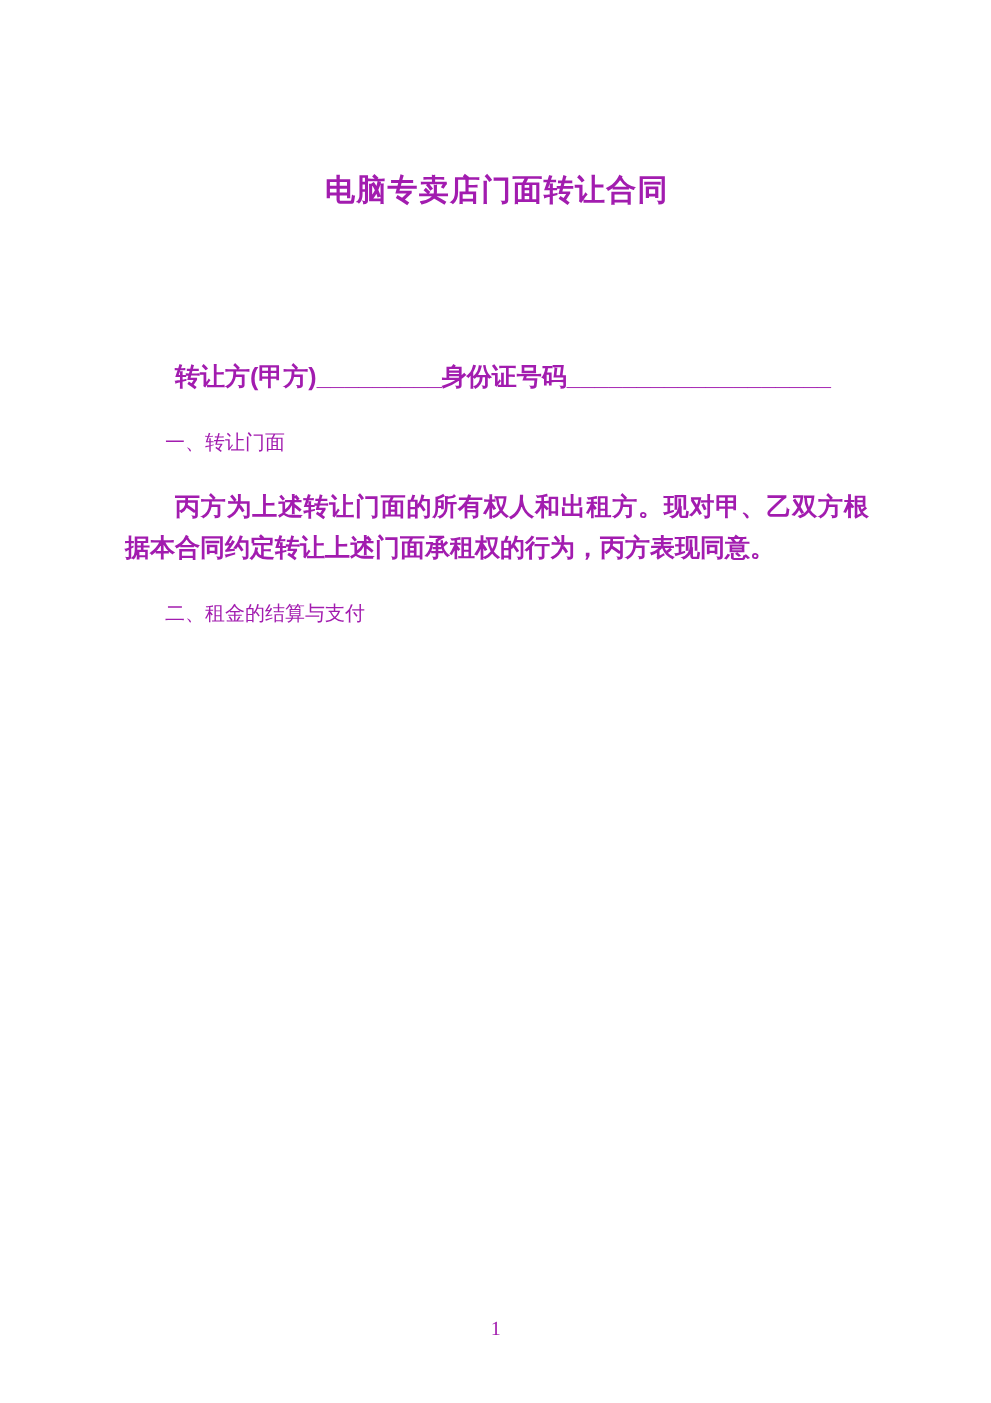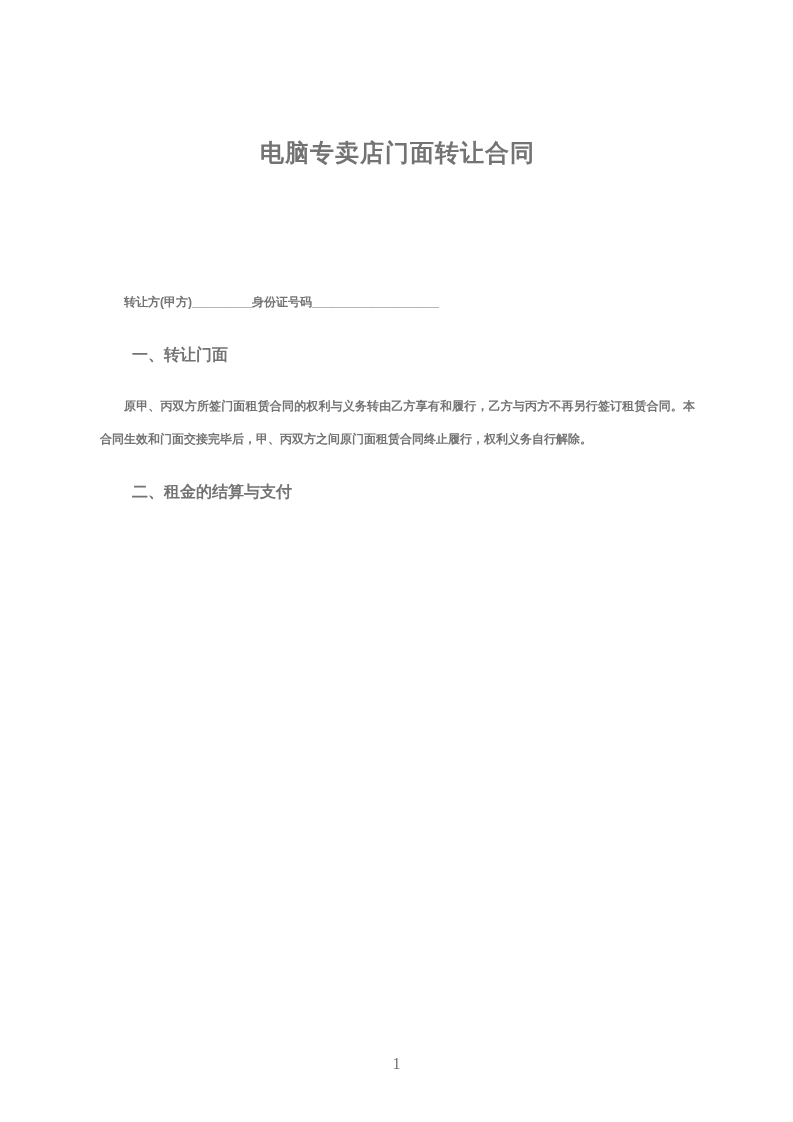--- a/index.html
+++ b/index.html
@@ -6,52 +6,52 @@
     margin: 0;
     padding: 0;
     background: #ffffff;
   }
   .page {
     position: relative;
     width: 793px;
     height: 1122px;
     margin: 0 auto;
     background: #ffffff;
-    color: #737373;
+    color: #a21caf;
     font-family: "Liberation Sans", "DejaVu Sans", sans-serif;
     font-weight: 700;
     overflow: hidden;
     box-sizing: border-box;
   }
   .content {
     padding: 138px 98px 0 100px;
     box-sizing: border-box;
   }
   .title {
     margin: 0 0 118px 0;
     font-size: 24px;
     line-height: 30px;
     text-align: center;
     font-weight: 700;
     letter-spacing: 1px;
   }
   .para {
     margin: 0 0 19px 0;
-    font-size: 12px;
+    font-size: 20px;
     line-height: 33px;
     text-align: justify;
     text-indent: 2em;
     word-break: break-all;
   }
   .heading {
     margin: 0 0 19px 0;
     font-size: 16px;
     line-height: 33px;
     text-indent: 2em;
-    font-weight: 700;
+    font-weight: 400;
   }
   .page-number {
     position: absolute;
     left: 0;
     right: 0;
     bottom: 48px;
     text-align: center;
     font-size: 16px;
     line-height: 20px;
     font-weight: 400;
@@ -67,22 +67,22 @@
     <h1 class="title">电脑专卖店门面转让合同</h1>
 
     <p class="para">转让方(甲方)_________身份证号码___________________</p>
 
 
 
 
     <p class="heading">一、转让门面</p>
 
 
+    <p class="para">丙方为上述转让门面的所有权人和出租方。现对甲、乙双方根据本合同约定转让上述门面承租权的行为，丙方表现同意。</p>
 
-    <p class="para">原甲、丙双方所签门面租赁合同的权利与义务转由乙方享有和履行，乙方与丙方不再另行签订租赁合同。本合同生效和门面交接完毕后，甲、丙双方之间原门面租赁合同终止履行，权利义务自行解除。</p>
 
     <p class="heading">二、租金的结算与支付</p>
 
 
   </div>
 
   <div class="page-number">1</div>
 </div>
 
 </body></html>

